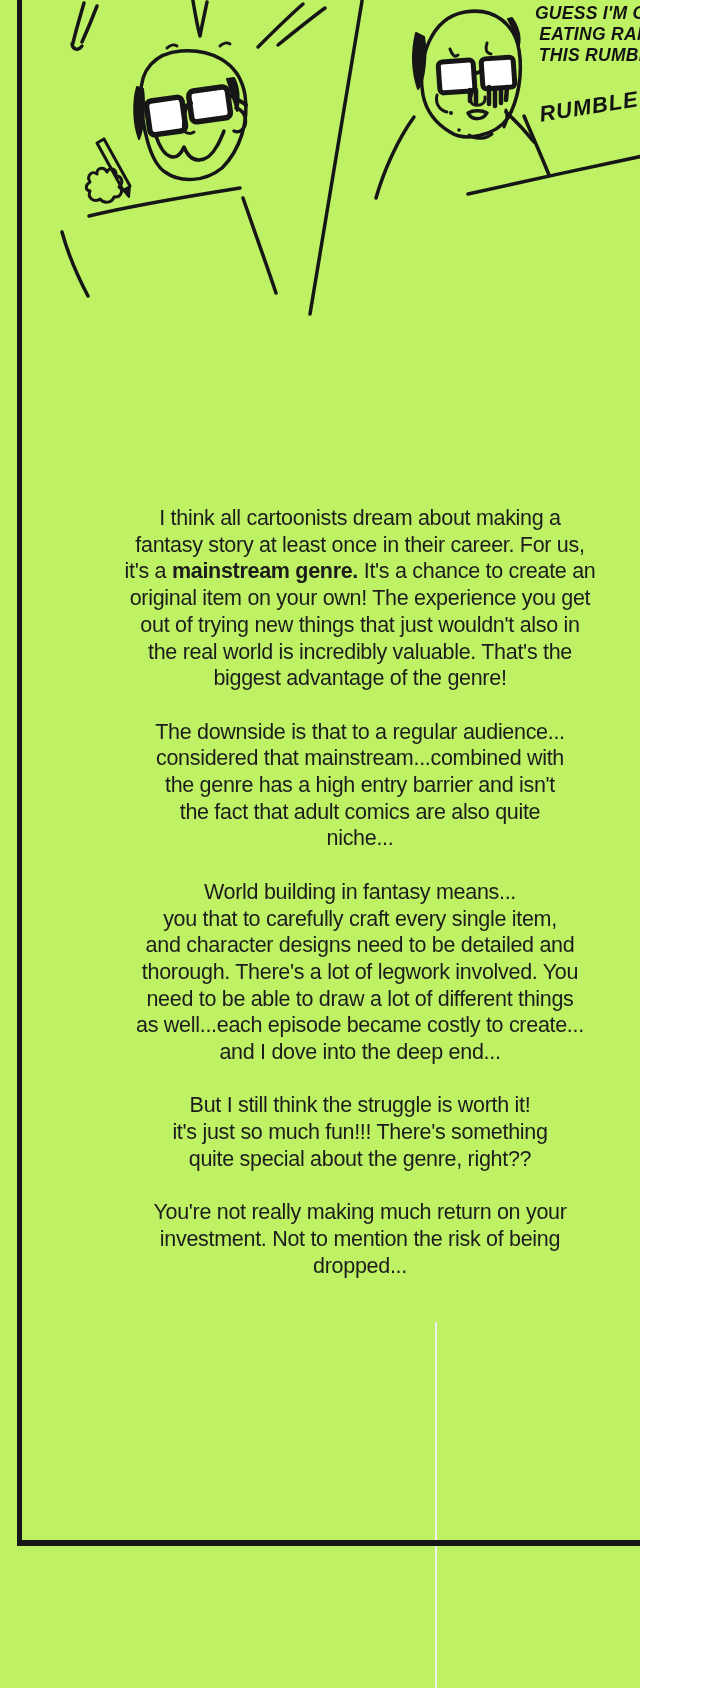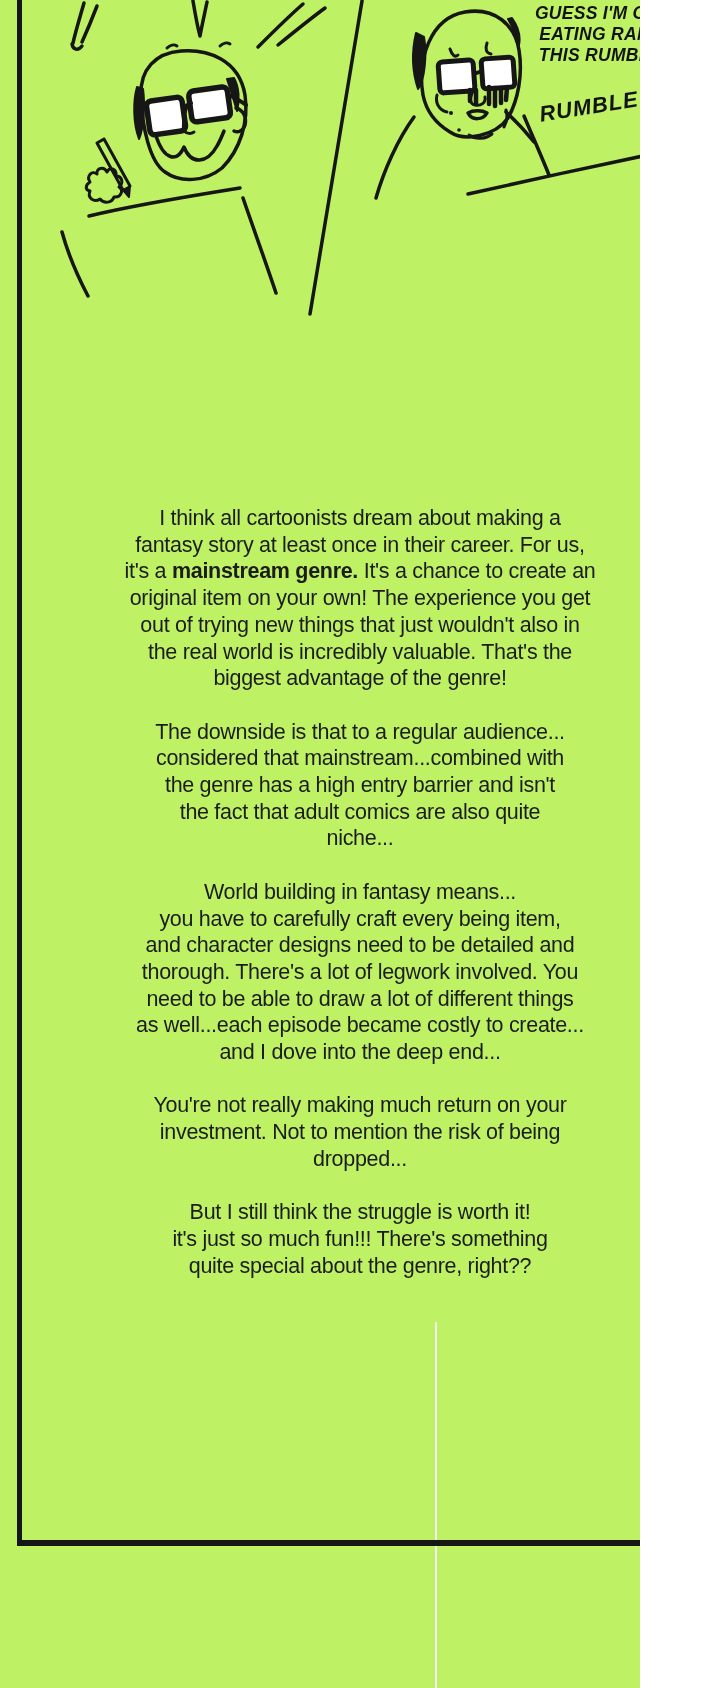--- a/index.html
+++ b/index.html
@@ -135,36 +135,36 @@
       </div>
       <div class="para">
         <div class="line"><span>The downside is that to a regular audience...</span></div>
         <div class="line"><span>considered that mainstream...combined with</span></div>
         <div class="line"><span>the genre has a high entry barrier and isn't</span></div>
         <div class="line"><span>the fact that adult comics are also quite</span></div>
         <div class="line"><span>niche...</span></div>
       </div>
       <div class="para">
         <div class="line"><span>World building in fantasy means...</span></div>
-        <div class="line"><span>you have to carefully craft every being item,</span></div>
+        <div class="line"><span>you that to carefully craft every single item,</span></div>
         <div class="line"><span>and character designs need to be detailed and</span></div>
         <div class="line"><span>thorough. There's a lot of legwork involved. You</span></div>
         <div class="line"><span>need to be able to draw a lot of different things</span></div>
         <div class="line"><span>as well...each episode became costly to create...</span></div>
         <div class="line"><span>and I dove into the deep end...</span></div>
       </div>
       <div class="para">
+        <div class="line"><span>But I still think the struggle is worth it!</span></div>
+        <div class="line"><span>it's just so much fun!!! There's something</span></div>
+        <div class="line"><span>quite special about the genre, right??</span></div>
+      </div>
+      <div class="para">
         <div class="line"><span>You're not really making much return on your</span></div>
         <div class="line"><span>investment. Not to mention the risk of being</span></div>
         <div class="line"><span>dropped...</span></div>
-      </div>
-      <div class="para">
-        <div class="line"><span>But I still think the struggle is worth it!</span></div>
-        <div class="line"><span>it's just so much fun!!! There's something</span></div>
-        <div class="line"><span>quite special about the genre, right??</span></div>
       </div>
     </div>
 
   <div class="border-bar" id="border-left"></div>
   <div class="border-bar" id="border-right"></div>
   <div class="border-bar" id="border-bottom"></div>
 
   <div class="edge-mark" style="left:716px;top:452px;width:4px;height:16px;"></div>
   <div class="edge-mark" style="left:716px;top:500px;width:4px;height:14px;"></div>
   <div class="edge-mark" style="left:716px;top:585px;width:4px;height:15px;"></div>

